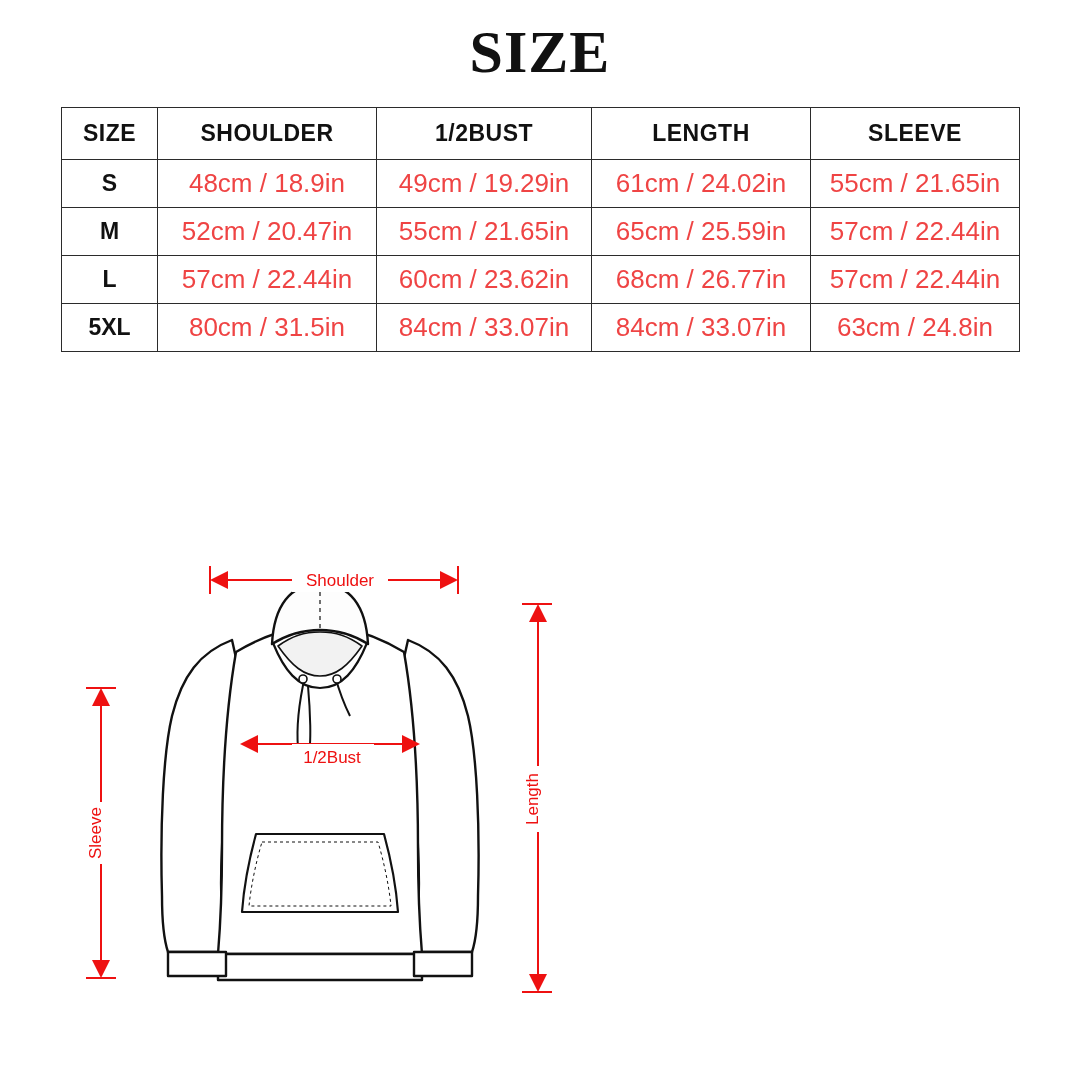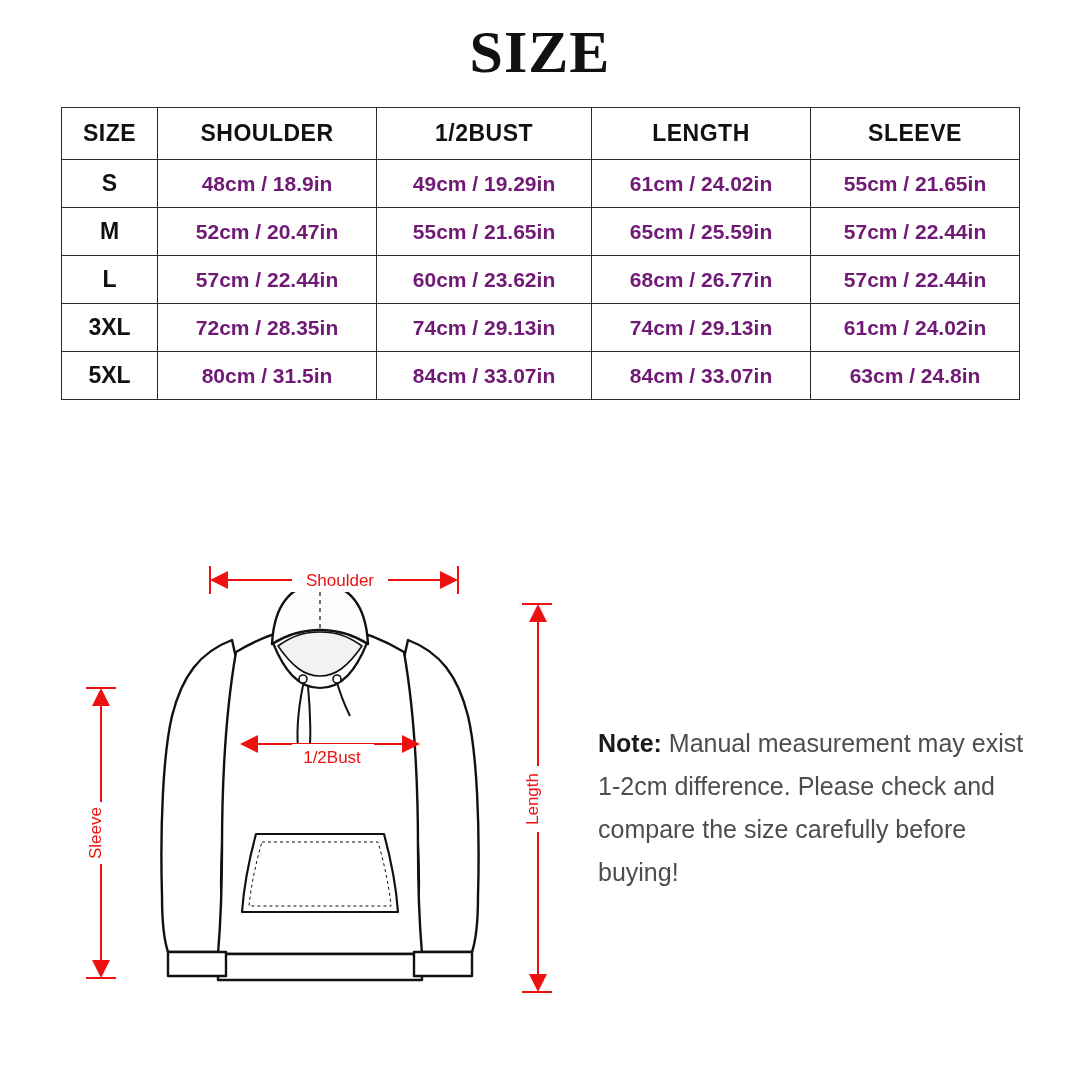--- a/index.html
+++ b/index.html
@@ -33,25 +33,25 @@
     position: absolute;
     top: 107px;
     left: 61px;
     width: 958px;
     border-collapse: collapse;
     table-layout: fixed;
   }
   .size-table th, .size-table td {
     border: 1px solid #2b2b2b;
     text-align: center;
-    color: #701a75;
-    font-size: 21px;
+    color: #ef4444;
+    font-size: 26px;
     height: 48px;
     padding: 0 4px;
-    font-weight: bold;
+    font-weight: normal;
   }
   .size-table th {
     font-weight: bold;
     font-size: 23px;
     color: #111111;
     height: 52px;
     letter-spacing: 0.5px;
   }
   .size-table td.size-col {
     font-weight: bold;
@@ -127,27 +127,20 @@
         <td>55cm / 21.65in</td>
         <td>65cm / 25.59in</td>
         <td>57cm / 22.44in</td>
       </tr>
       <tr>
         <td class="size-col">L</td>
         <td>57cm / 22.44in</td>
         <td>60cm / 23.62in</td>
         <td>68cm / 26.77in</td>
         <td>57cm / 22.44in</td>
-      </tr>
-      <tr>
-        <td class="size-col">3XL</td>
-        <td>72cm / 28.35in</td>
-        <td>74cm / 29.13in</td>
-        <td>74cm / 29.13in</td>
-        <td>61cm / 24.02in</td>
       </tr>
       <tr>
         <td class="size-col">5XL</td>
         <td>80cm / 31.5in</td>
         <td>84cm / 33.07in</td>
         <td>84cm / 33.07in</td>
         <td>63cm / 24.8in</td>
       </tr>
     </tbody>
   </table>
@@ -228,17 +221,14 @@
       <g stroke="#ee1111" stroke-width="2" fill="none">
         <line x1="26" y1="140" x2="56" y2="140"></line>
         <line x1="26" y1="430" x2="56" y2="430"></line>
         <line x1="41" y1="142" x2="41" y2="428" marker-start="url(#arrTail)" marker-end="url(#arrHead)"></line>
       </g>
       <rect x="29" y="254" width="26" height="62" fill="#ffffff"></rect>
       <text x="41" y="285" font-family="Liberation Sans, sans-serif" font-size="17" fill="#ee1111" text-anchor="middle" transform="rotate(-90 41 285)">Sleeve</text>
     </svg>
   </div>
 
-  <div class="note">
-    <b>Note:</b><span> Manual measurement may exist 1-2cm difference. Please check and compare the size carefully before buying!</span>
-  </div>
 
 </div>
 
 </body></html>

